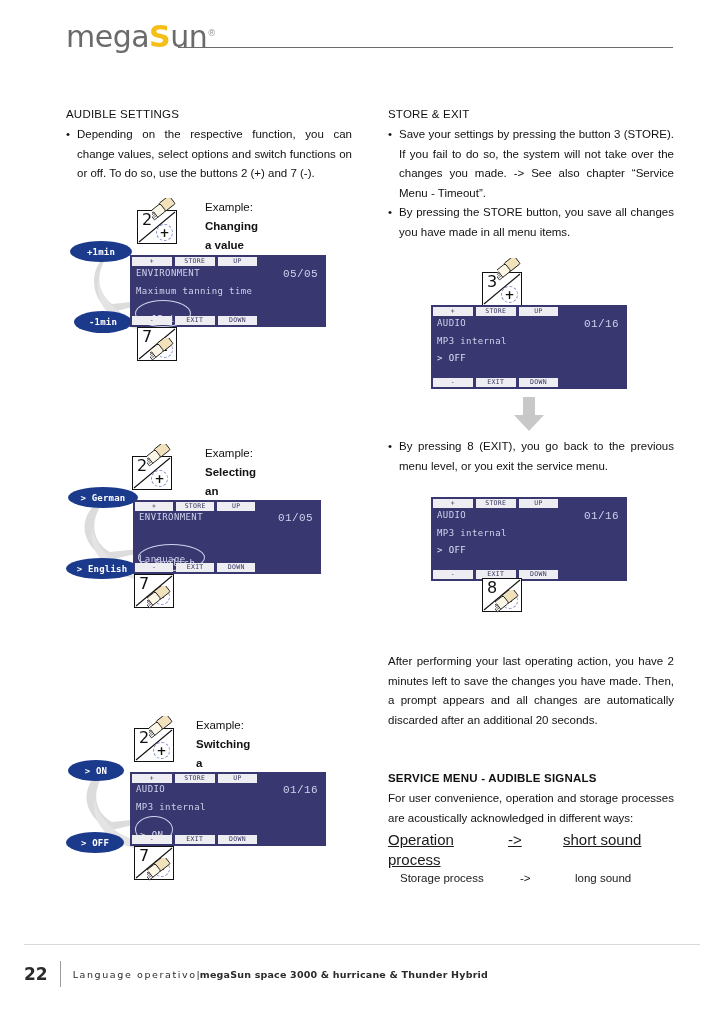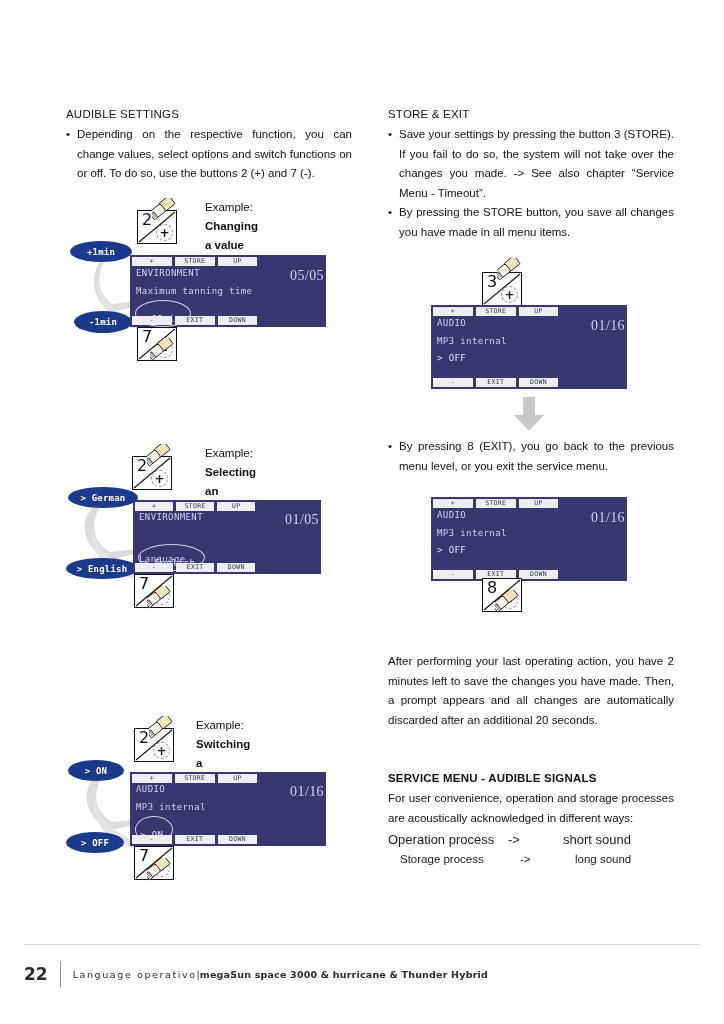--- a/index.html
+++ b/index.html
@@ -41,22 +41,22 @@
   .ex-caption .t2{display:block;font-weight:700;}
 
   
   .lcd{position:absolute;background:#38376f;}
   .softbar{position:absolute;left:2px;height:9px;display:flex;gap:3px;width:64%;}
   .softbar .key{flex:1;background:#eeeef2;color:#33335f;font-size:6.5px;
       font-family:"DejaVu Sans Mono", monospace;display:flex;align-items:center;
       justify-content:center;letter-spacing:.3px;line-height:1;}
   .lcd-title{position:absolute;left:6px;color:#cfd2ee;font-size:9px;
       font-family:"DejaVu Sans Mono", monospace;letter-spacing:.4px;}
-  .lcd-count{position:absolute;right:2px;color:#cfd2ee;font-size:14px;
-      font-family:Liberation Serif, serif;letter-spacing:.4px;}
+  .lcd-count{position:absolute;right:8px;color:#cfd2ee;font-size:11px;
+      font-family:Liberation Mono, monospace;letter-spacing:.4px;}
   .lcd-line{position:absolute;left:6px;color:#cfd2ee;font-size:9px;
       font-family:"DejaVu Sans Mono", monospace;letter-spacing:.4px;}
   .lcd-value{position:absolute;left:5px;color:#dfe1f5;font-size:9px;
       font-family:"DejaVu Sans Mono", monospace;letter-spacing:.4px;}
   .lcd-value.ringed{border:1.3px solid #cfd2ee;border-radius:50%;
       padding:13px 9px 2px 4px;text-align:right;}
 
   
   .btn-key{position:absolute;width:38px;height:32px;background:#ffffff;
       border:1.2px solid #111;}
@@ -87,20 +87,24 @@
   .pg-div{width:1px;height:26px;background:#9a9a9a;margin-right:12px;}
   .foot-txt{font-size:9.5px;color:#2b2b2b;letter-spacing:1.6px;font-family:"DejaVu Sans", sans-serif;}
   .foot-txt .b{font-weight:700;letter-spacing:.2px;}
   .foot-sep{letter-spacing:0;}
 </style>
 </head>
 <body>
 
 <div class="page">
 
+  <div class="header">
+    <div class="logo"><span>mega</span><span class="sun-s">S</span><span>un</span><span class="reg">®</span></div>
+    <div class="header-rule"></div>
+  </div>
 
   <div class="col col-left">
     <h2 class="sec">AUDIBLE SETTINGS</h2>
     <ul class="bullets">
       <li>Depending on the respective function, you can change values, select options and switch functions on or off. To do so, use the buttons 2 (+) and 7 (-).</li>
     </ul>
   </div>
 
   <div class="example-wrap" style="left:0;top:0;">
 
@@ -402,21 +406,21 @@
   </div>
 
   <div class="col" style="left:388px;top:652px;">
     <p class="body">After performing your last operating action, you have 2 minutes left to save the changes you have made. Then, a prompt appears and all changes are automatically discarded after an additional 20 seconds.</p>
   </div>
 
   <div class="col" style="left:388px;top:772px;">
     <h2 class="sec bold">SERVICE MENU - AUDIBLE SIGNALS</h2>
     <p class="body">For user convenience, operation and storage processes are acoustically acknowledged in different ways:</p>
     <div style="margin-top:2px;">
-      <div style="display:flex;font-size:13px;line-height:19.5px;">
+      <div style="display:flex;font-size:15px;line-height:19.5px;text-decoration:underline;">
         <span style="width:120px;">Operation process</span>
         <span style="width:55px;">-&gt;</span>
         <span>short sound</span>
       </div>
       <div style="display:flex;font-size:11.5px;line-height:19.5px;margin-left:12px;">
         <span style="width:120px;">Storage process</span>
         <span style="width:55px;">-&gt;</span>
         <span>long sound</span>
       </div>
     </div>

